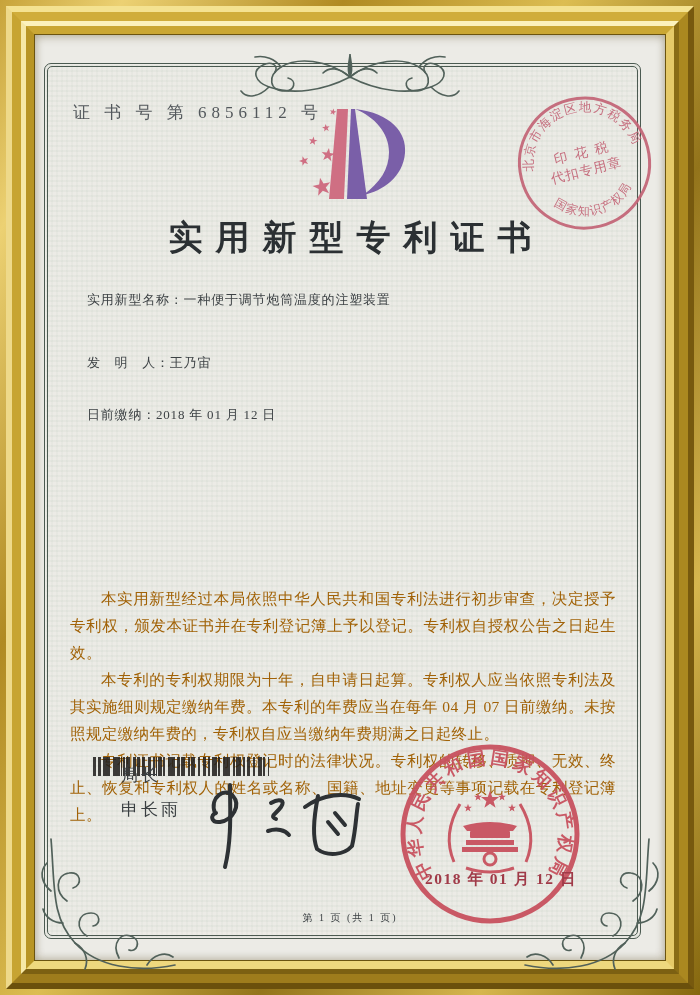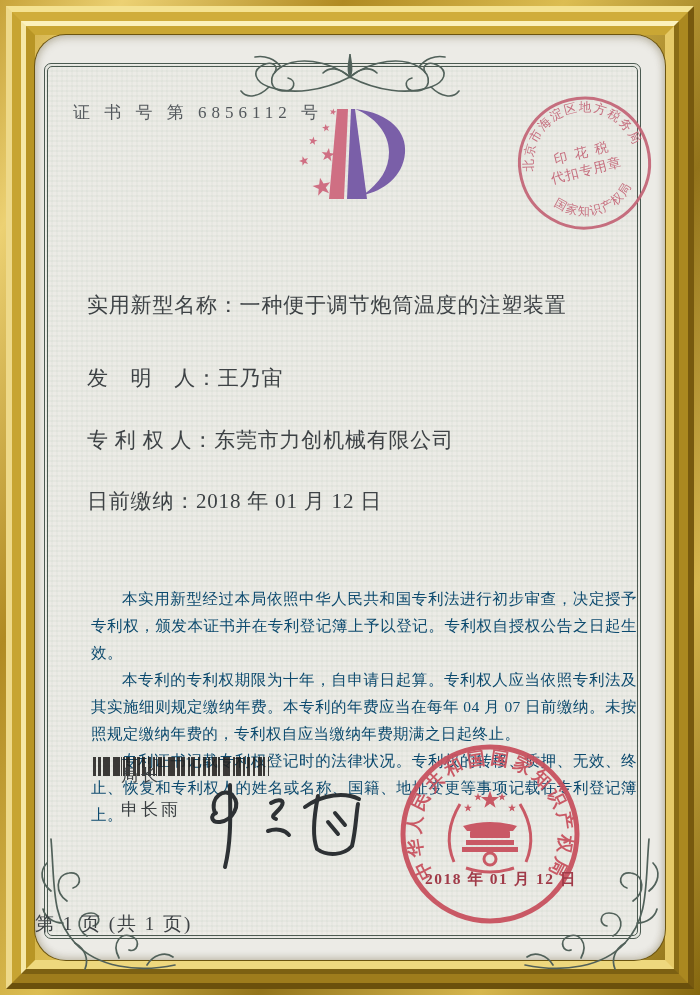--- a/index.html
+++ b/index.html
@@ -11,21 +11,21 @@
     background:linear-gradient(118deg,#c7a33a 0%,#ecd173 10%,#b08a22 28%,#dcbd52 46%,#93741b 64%,#d6b64e 82%,#85670f 100%);}
   .molding1{position:absolute;inset:6px;border:6px solid;
     border-color:#f4e291 #77590e #6b500c #eed98a;}
   .molding2{position:absolute;inset:12px;border:9px solid;
     border-color:#d0ad3b #ab8820 #9e7c1c #c7a432;}
   .molding3{position:absolute;inset:21px;border:5px solid;
     border-color:#fcf2bd #8a6c15 #7c6012 #f6e8a6;}
   .molding4{position:absolute;inset:26px;border:9px solid;
     border-color:#caa734 #e6ca68 #eed87e #b89525;}
   .paper{position:absolute;inset:35px;background:#ecebe6;
-    box-shadow:0 0 0 1px #6b5410, inset 0 2px 10px rgba(70,55,0,.28), inset 0 -2px 8px rgba(70,55,0,.18);border-radius:31px;}
+    box-shadow:0 0 0 1px #6b5410, inset 0 2px 10px rgba(70,55,0,.28), inset 0 -2px 8px rgba(70,55,0,.18);}
 
   
   .inner-border{position:absolute;left:9px;top:28px;width:595px;height:874px;
     border:1.5px solid #4b5a51;border-radius:7px;}
   .inner-border::after{content:"";position:absolute;inset:2px;border:1px solid #4b5a51;border-radius:5px;}
   .guilloche{position:absolute;left:11px;top:30px;width:593px;height:872px;
     background:
       repeating-linear-gradient(0deg,rgba(110,150,120,.055) 0 2px,rgba(255,255,255,0) 2px 5px),
       repeating-linear-gradient(90deg,rgba(110,150,120,.045) 0 2px,rgba(255,255,255,0) 2px 5px);}
 
@@ -34,48 +34,48 @@
   .fl-top{left:50%;top:12px;transform:translateX(-50%);}
   .fl-bl{left:-8px;top:796px;}
   .fl-br{left:486px;top:796px;transform:scaleX(-1);}
 
   
   .cert-no{position:absolute;left:38px;top:66px;font-size:17px;color:#53585c;letter-spacing:5px;}
   .logo{position:absolute;left:50%;top:60px;transform:translateX(-50%);}
   .title{position:absolute;left:0;right:0;top:180px;text-align:center;
     font-size:34px;font-weight:bold;color:#2b3033;letter-spacing:13px;text-indent:13px;}
 
-  .fields{position:absolute;left:52px;top:256px;width:540px;font-size:21px;color:#3d4245;}
+  .fields{position:absolute;left:52px;top:256px;width:540px;font-size:13px;color:#3d4245;}
   .field-row{display:flex;margin-bottom:33.5px;letter-spacing:.8px;}
   .field-row:first-child{margin-bottom:45px;}
   .field-label{white-space:pre;}
   .field-value{white-space:pre;text-align:center;}
 
-  .paras{position:absolute;left:56px;top:550px;width:546px;font-size:15.5px;
-    line-height:27px;color:#0c4a6e;text-align:justify;}
+  .paras{position:absolute;left:35px;top:550px;width:546px;font-size:15.5px;
+    line-height:27px;color:#a16207;text-align:justify;}
   .paras p{margin:0;text-indent:2em;letter-spacing:.4px;}
 
   .barcode{position:absolute;left:58px;top:722px;width:176px;height:19px;
     background:
       repeating-linear-gradient(90deg,#23211f 0 2px,transparent 2px 5px),
       repeating-linear-gradient(90deg,#23211f 0 1px,transparent 1px 7px),
       repeating-linear-gradient(90deg,#23211f 0 3px,transparent 3px 11px);
     opacity:.88;}
 
   .signer{position:absolute;left:54px;top:729px;font-size:17px;color:#3a3f42;letter-spacing:3px;margin-left:32px;}
   .signer div{margin-bottom:11px;}
   .signature{position:absolute;left:150px;top:742px;}
 
   
   .tax-stamp{position:absolute;left:480px;top:58px;transform:rotate(-14deg);opacity:.92;}
   .seal{position:absolute;left:360px;top:704px;opacity:.95;}
   .seal-date{position:absolute;left:390px;top:834px;font-size:15.5px;color:#a03a48;
     letter-spacing:1.5px;font-weight:bold;}
-  .footer{position:absolute;left:0;right:0;top:876px;
-    font-size:19px;color:#3d4245;letter-spacing:2px;}
+  .footer{position:absolute;left:0;right:0;top:876px;text-align:center;
+    font-size:10px;color:#3d4245;letter-spacing:2px;}
 </style>
 </head>
 <body>
 
 <div id="canvas">
   <div class="frame">
     <div class="molding1"></div>
     <div class="molding2"></div>
     <div class="molding3"></div>
     <div class="molding4"></div>
@@ -166,33 +166,30 @@
           <textPath href="#taxArcTop" startOffset="50%" text-anchor="middle">北京市海淀区地方税务局</textPath>
         </text>
         <text font-size="12" fill="#c36476" letter-spacing="1" font-family="'Liberation Serif',serif">
           <textPath href="#taxArcBot" startOffset="50%" text-anchor="middle">国家知识产权局</textPath>
         </text>
         <text x="70" y="64" text-anchor="middle" font-size="13.5" fill="#c36476" letter-spacing="2" font-family="'Liberation Serif',serif">印 花 税</text>
         <text x="70" y="82" text-anchor="middle" font-size="13.5" fill="#c36476" letter-spacing="1" font-family="'Liberation Serif',serif">代扣专用章</text>
       </svg>
     </div>
 
+    <div class="title">实用新型专利证书</div>
 
     <div class="fields">
       <div class="field-row">
         <span class="field-label">实用新型名称：</span>
         <span class="field-value">一种便于调节炮筒温度的注塑装置</span>
       </div>
       <div class="field-row">
         <span class="field-label">发　明　人：</span>
         <span class="field-value">王乃宙</span>
-      </div>
-      <div class="field-row">
-        <span class="field-label">专 利 权 人：</span>
-        <span class="field-value">东莞市力创机械有限公司</span>
       </div>
       <div class="field-row">
         <span class="field-label">日前缴纳：</span>
         <span class="field-value">2018 年 01 月 12 日</span>
       </div>
     </div>
 
     <div class="paras">
       <p>本实用新型经过本局依照中华人民共和国专利法进行初步审查，决定授予专利权，颁发本证书并在专利登记簿上予以登记。专利权自授权公告之日起生效。</p>
       <p>本专利的专利权期限为十年，自申请日起算。专利权人应当依照专利法及其实施细则规定缴纳年费。本专利的年费应当在每年 04 月 07 日前缴纳。未按照规定缴纳年费的，专利权自应当缴纳年费期满之日起终止。</p>

